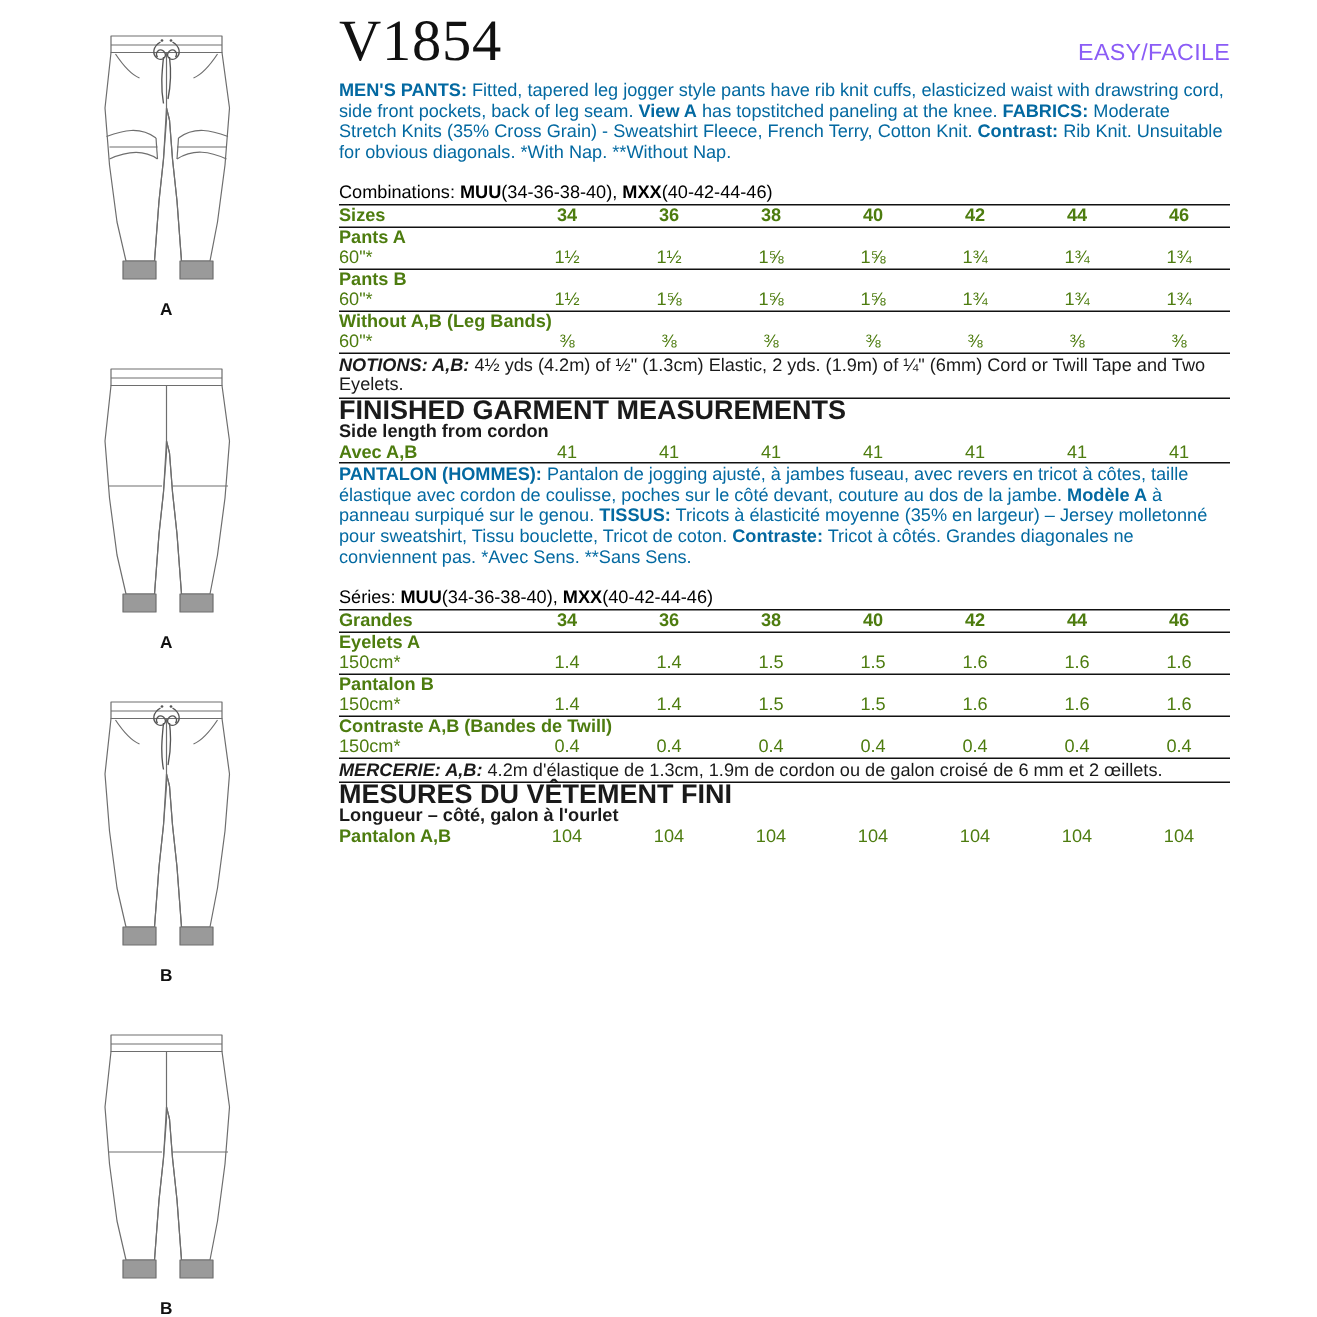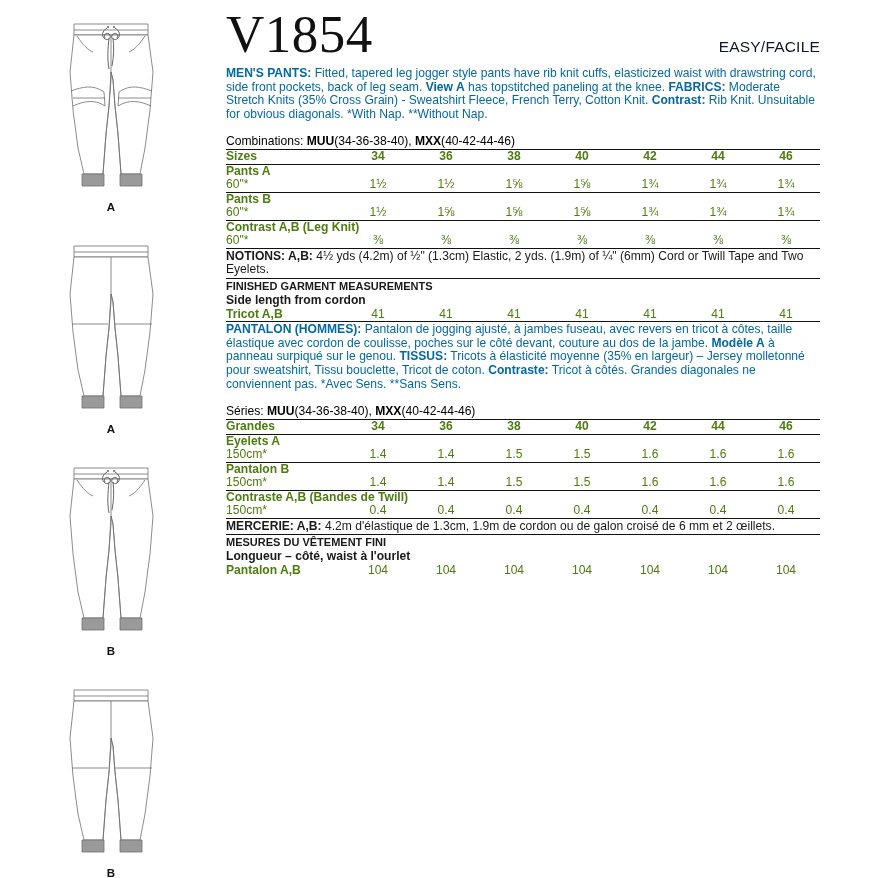--- a/index.html
+++ b/index.html
@@ -61,29 +61,29 @@
     position: relative;
   }
   .header-row {
     display: flex;
     align-items: baseline;
     justify-content: space-between;
     margin-bottom: 6px;
   }
   .pattern-number {
     font-family: "Liberation Serif", serif;
-    font-size: 53px;
+    font-size: 39px;
     line-height: 1;
     letter-spacing: 0.5px;
     color: #111;
   }
   .difficulty {
     font-size: 15.5px;
     letter-spacing: 0.2px;
-    color: #0f172a;
+    color: #8b5cf6;
     padding-bottom: 3px;
   }
 
   .para {
     font-size: 12.1px;
     line-height: 13.6px;
     text-align: left;
     color: #0369a1;
     margin: 0;
   }
@@ -122,23 +122,23 @@
   .section-line {
     border-top: 1.6px solid #111;
     margin: 0;
   }
   .notions {
     font-size: 12.1px;
     line-height: 13.6px;
     padding-top: 1px;
     padding-bottom: 1px;
   }
-  .notions b { font-weight: bold; }
+  .notions b { font-weight: bold; font-style: italic; }
   .fgm-title {
-    font-size: 11px;
+    font-size: 18px;
     font-weight: bold;
     line-height: 13.8px;
     padding-top: 1px;
   }
   .fgm-sub {
     font-size: 12.1px;
     font-weight: bold;
     line-height: 13.8px;
   }
 </style>
@@ -324,21 +324,21 @@
           <td class="num">1½</td>
           <td class="num">1⅝</td>
           <td class="num">1⅝</td>
           <td class="num">1⅝</td>
           <td class="num">1¾</td>
           <td class="num">1¾</td>
           <td class="num">1¾</td>
         </tr>
 
         <tr class="grp-name rule-top">
-          <td class="lbl" colspan="8">Contrast A,B (Leg Knit)</td>
+          <td class="lbl" colspan="8">Without A,B (Leg Bands)</td>
         </tr>
         <tr class="val-row">
           <td class="lbl">60"*</td>
           <td class="num">⅜</td>
           <td class="num">⅜</td>
           <td class="num">⅜</td>
           <td class="num">⅜</td>
           <td class="num">⅜</td>
           <td class="num">⅜</td>
           <td class="num">⅜</td>
@@ -359,21 +359,21 @@
           <col>
           <col>
           <col>
           <col>
           <col>
           <col>
           <col>
       </colgroup>
       <tbody>
         <tr class="val-row">
-          <td class="lbl bold">Tricot A,B</td>
+          <td class="lbl bold">Avec A,B</td>
           <td class="num">41</td>
           <td class="num">41</td>
           <td class="num">41</td>
           <td class="num">41</td>
           <td class="num">41</td>
           <td class="num">41</td>
           <td class="num">41</td>
         </tr>
       </tbody>
     </table>
@@ -451,21 +451,21 @@
           <td class="num">0.4</td>
         </tr>
       </tbody>
     </table>
 
     <div class="section-line"></div>
     <div class="notions"><b>MERCERIE: A,B:</b> 4.2m d'élastique de 1.3cm, 1.9m de cordon ou de galon croisé de 6 mm et 2 œillets.</div>
     <div class="section-line"></div>
 
     <div class="fgm-title">MESURES DU VÊTEMENT FINI</div>
-    <div class="fgm-sub">Longueur – côté, waist à l'ourlet</div>
+    <div class="fgm-sub">Longueur – côté, galon à l'ourlet</div>
 
     <table class="yardage">
       <colgroup>
         <col style="width:118px">
           <col>
           <col>
           <col>
           <col>
           <col>
           <col>

